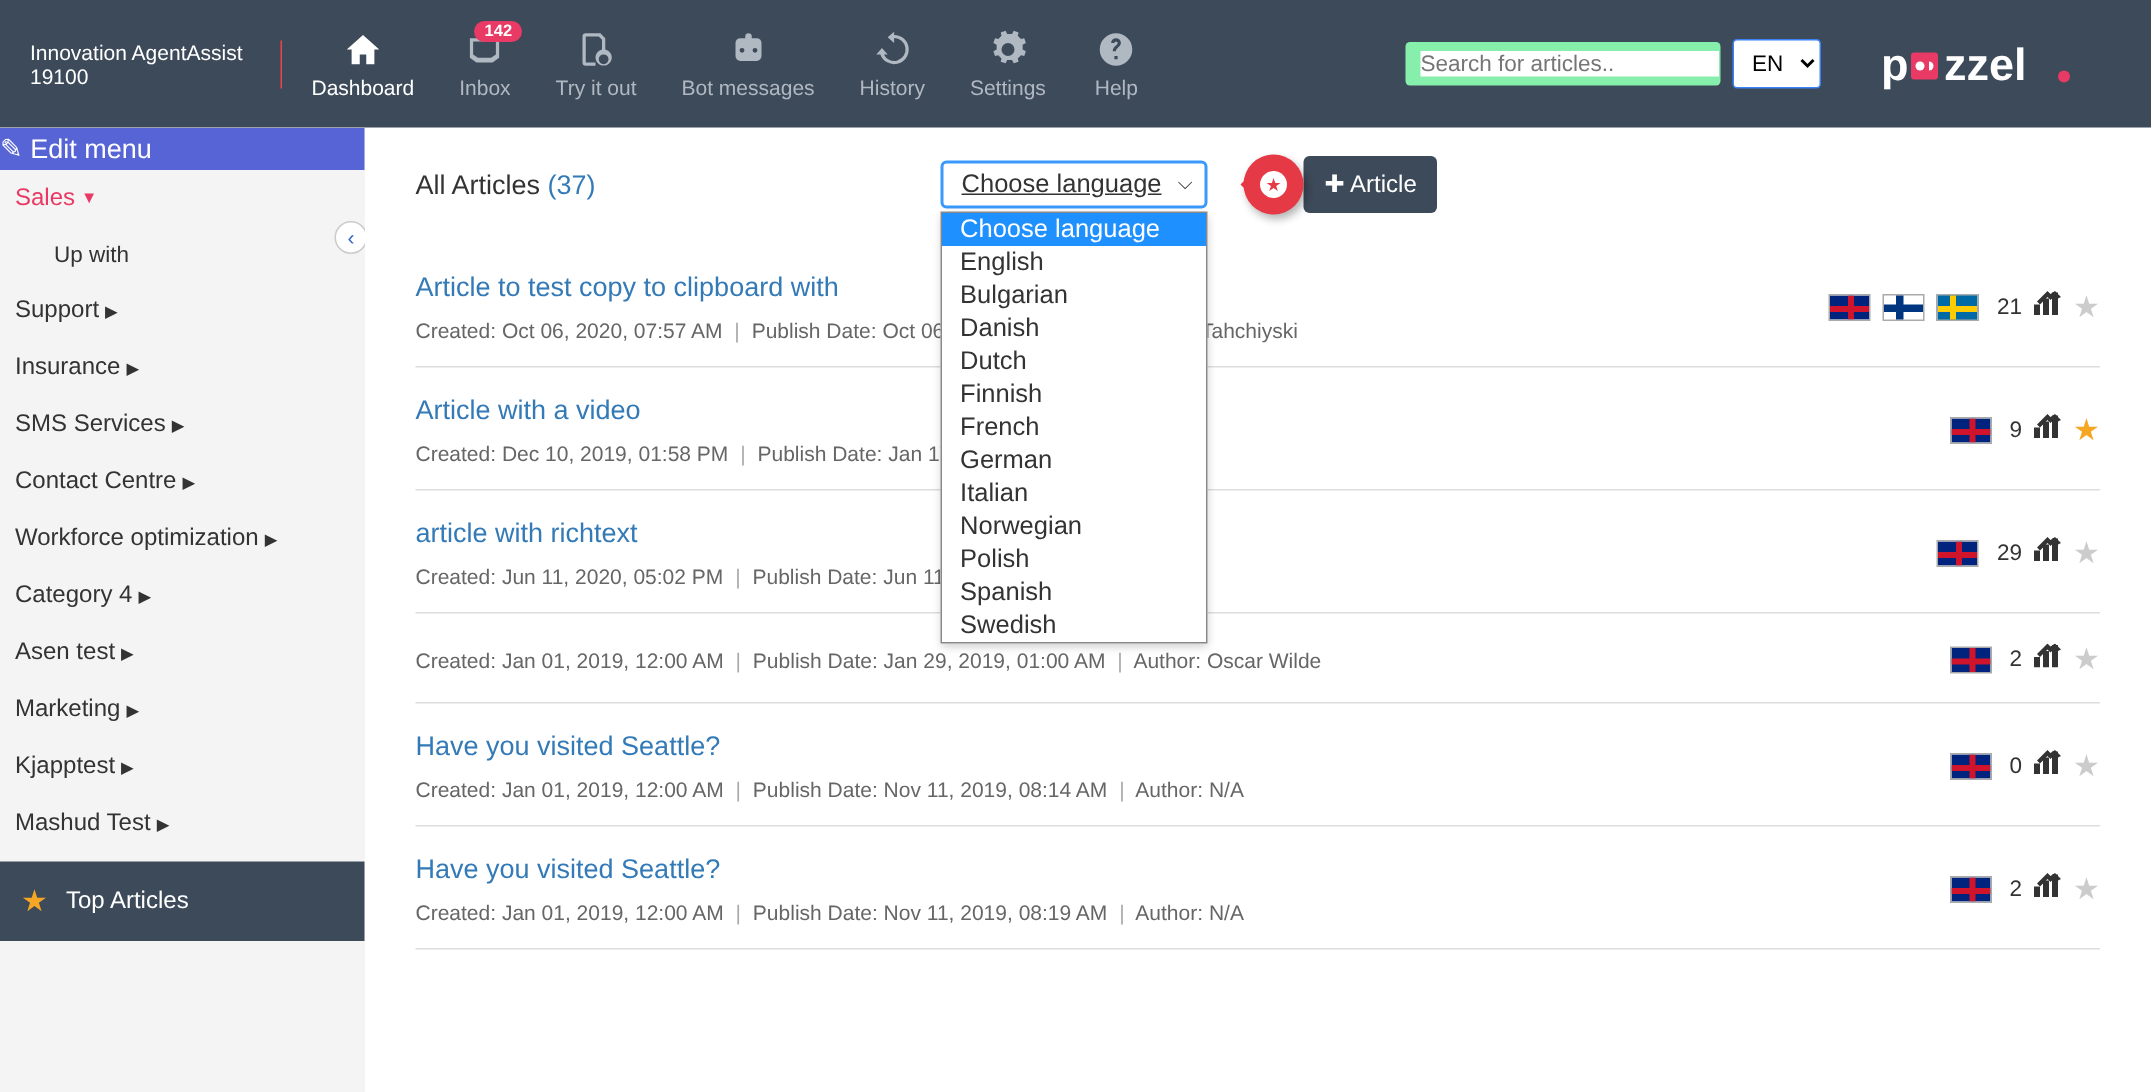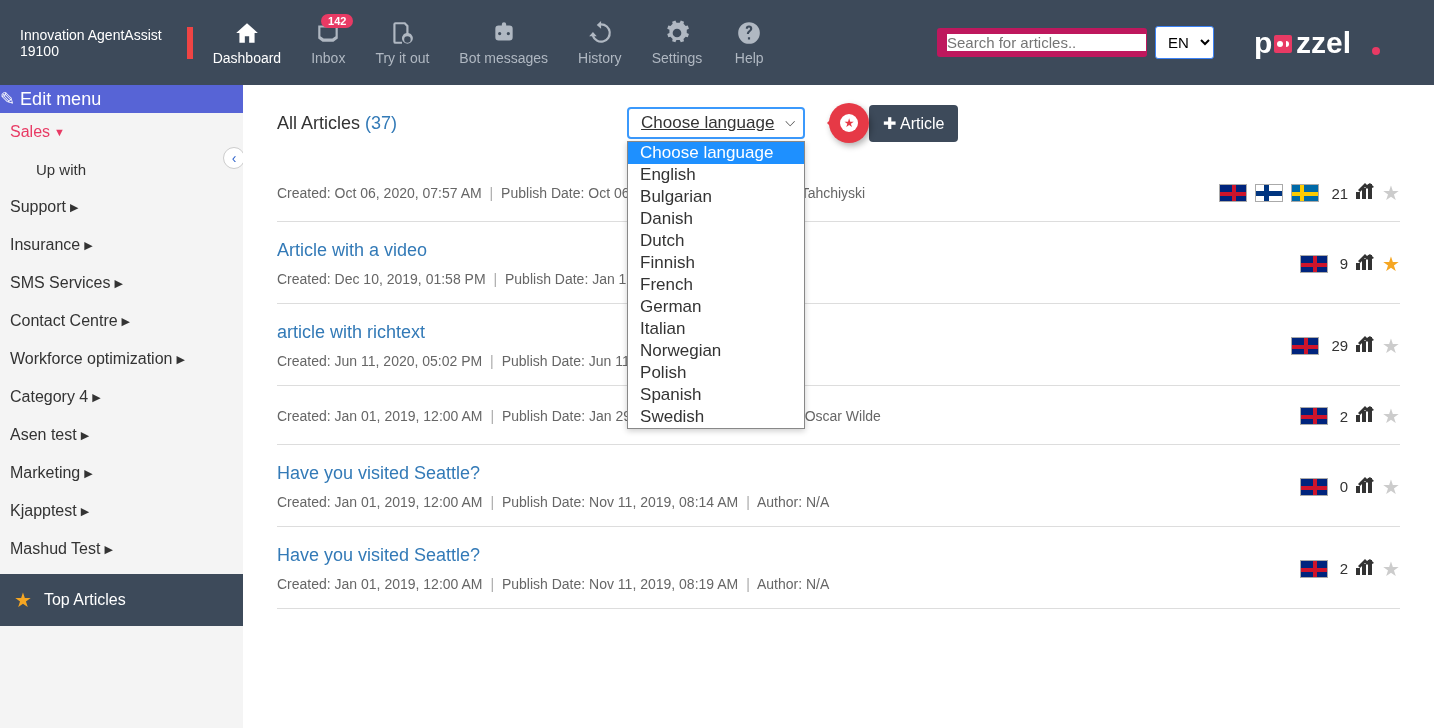--- a/index.html
+++ b/index.html
@@ -1,28 +1,28 @@
 <!DOCTYPE html>
 <html><head>
 <meta charset="utf-8">
 <style>
   * { box-sizing: border-box; margin: 0; padding: 0; }
   body { font-family: -apple-system, BlinkMacSystemFont, "Segoe UI", Arial, sans-serif; font-size: 14px; color: #333; background: #fff; width: 1434px; height: 728px; overflow: hidden; }
   
   
   .navbar { background: #3d4a5a; height: 85px; display: flex; align-items: center; padding: 0 20px; color: #b0b8c2; }
-  .brand-left { display: flex; flex-direction: column; font-size: 14px; color: #fff; padding-right: 25px; border-right: 6px solid #ef4444; margin-right: 20px; }
+  .brand-left { display: flex; flex-direction: column; font-size: 14px; color: #fff; padding-right: 25px; border-right: 1px solid #ef4444; margin-right: 20px; }
   .nav-items { display: flex; gap: 30px; align-items: center; }
   .nav-item { display: flex; flex-direction: column; align-items: center; gap: 4px; cursor: pointer; position: relative; font-size: 14px; }
   .nav-item.active { color: #fff; }
   .nav-item svg { width: 34px; height: 26px; fill: currentColor; }
   .nav-item.active svg { fill: #fff; }
   .nav-badge { position: absolute; top: -6px; right: -8px; background: #e83a64; color: #fff; border-radius: 10px; padding: 1px 7px; font-size: 11px; font-weight: bold; }
   .nav-spacer { flex: 1; }
-  .search-box { background: #be185d; border-radius: 3px; display: flex; align-items: center; padding: 6px 10px; width: 210px; margin-right: 8px; }
+  .search-box { background: #86efac; border-radius: 3px; display: flex; align-items: center; padding: 6px 10px; width: 210px; margin-right: 8px; }
   .search-box input { border: none; outline: none; flex: 1; font-size: 15px; color: #555; }
   .lang-select { background: #fff; border: 1px solid #3b82f6; border-radius: 3px; padding: 6px 8px; font-size: 15px; margin-right: 40px; }
   .logo { display: flex; align-items: center; }
   
   
   .container { display: flex; height: calc(100% - 85px); }
   .sidebar { width: 243px; background: #f4f4f4; overflow-y: auto; position: relative; }
   .edit-menu { background: #5764d6; color: #fff; padding: 3px 0; font-size: 18px; cursor: pointer; }
   .sidebar-item { padding: 10px 10px; font-size: 16px; color: #333; cursor: pointer; display: flex; align-items: center; }
   .sidebar-item.sub { padding-left: 36px; font-size: 15px; }
@@ -212,20 +212,21 @@
           </div>
       </div>
       <button class="add-article">
         <span>✚ </span>
         <span>Article</span>
       </button>
     </div>
     <div id="articles">
         <div class="article">
           <div class="article-left">
+            <div class="article-title">Article to test copy to clipboard with</div>
             <div class="article-meta">Created: Oct 06, 2020, 07:57 AM <span class="sep">|</span> Publish Date: Oct 06,&nbsp;&nbsp;&nbsp;&nbsp;&nbsp;&nbsp;&nbsp;&nbsp;&nbsp;&nbsp;&nbsp;&nbsp;&nbsp;&nbsp;&nbsp;&nbsp;&nbsp;&nbsp;&nbsp;&nbsp;&nbsp;&nbsp;&nbsp;&nbsp;&nbsp;&nbsp;&nbsp;&nbsp;&nbsp;&nbsp;&nbsp;&nbsp;&nbsp;&nbsp;&nbsp;&nbsp;&nbsp;&nbsp;&nbsp;&nbsp;&nbsp;&nbsp;&nbsp;Tahchiyski</div>
           </div>
           <div class="article-right">
             <span class="flag flag-uk"></span>
             <span class="flag flag-fi"></span>
             <span class="flag flag-se"></span>
             <span class="views">21</span>
             <span class="stats-icon"><svg width="18" height="16" viewBox="0 0 18 16" fill="#333">
                 <rect x="0" y="9" width="4" height="7"></rect>
                 <rect x="6" y="5" width="4" height="11"></rect>

